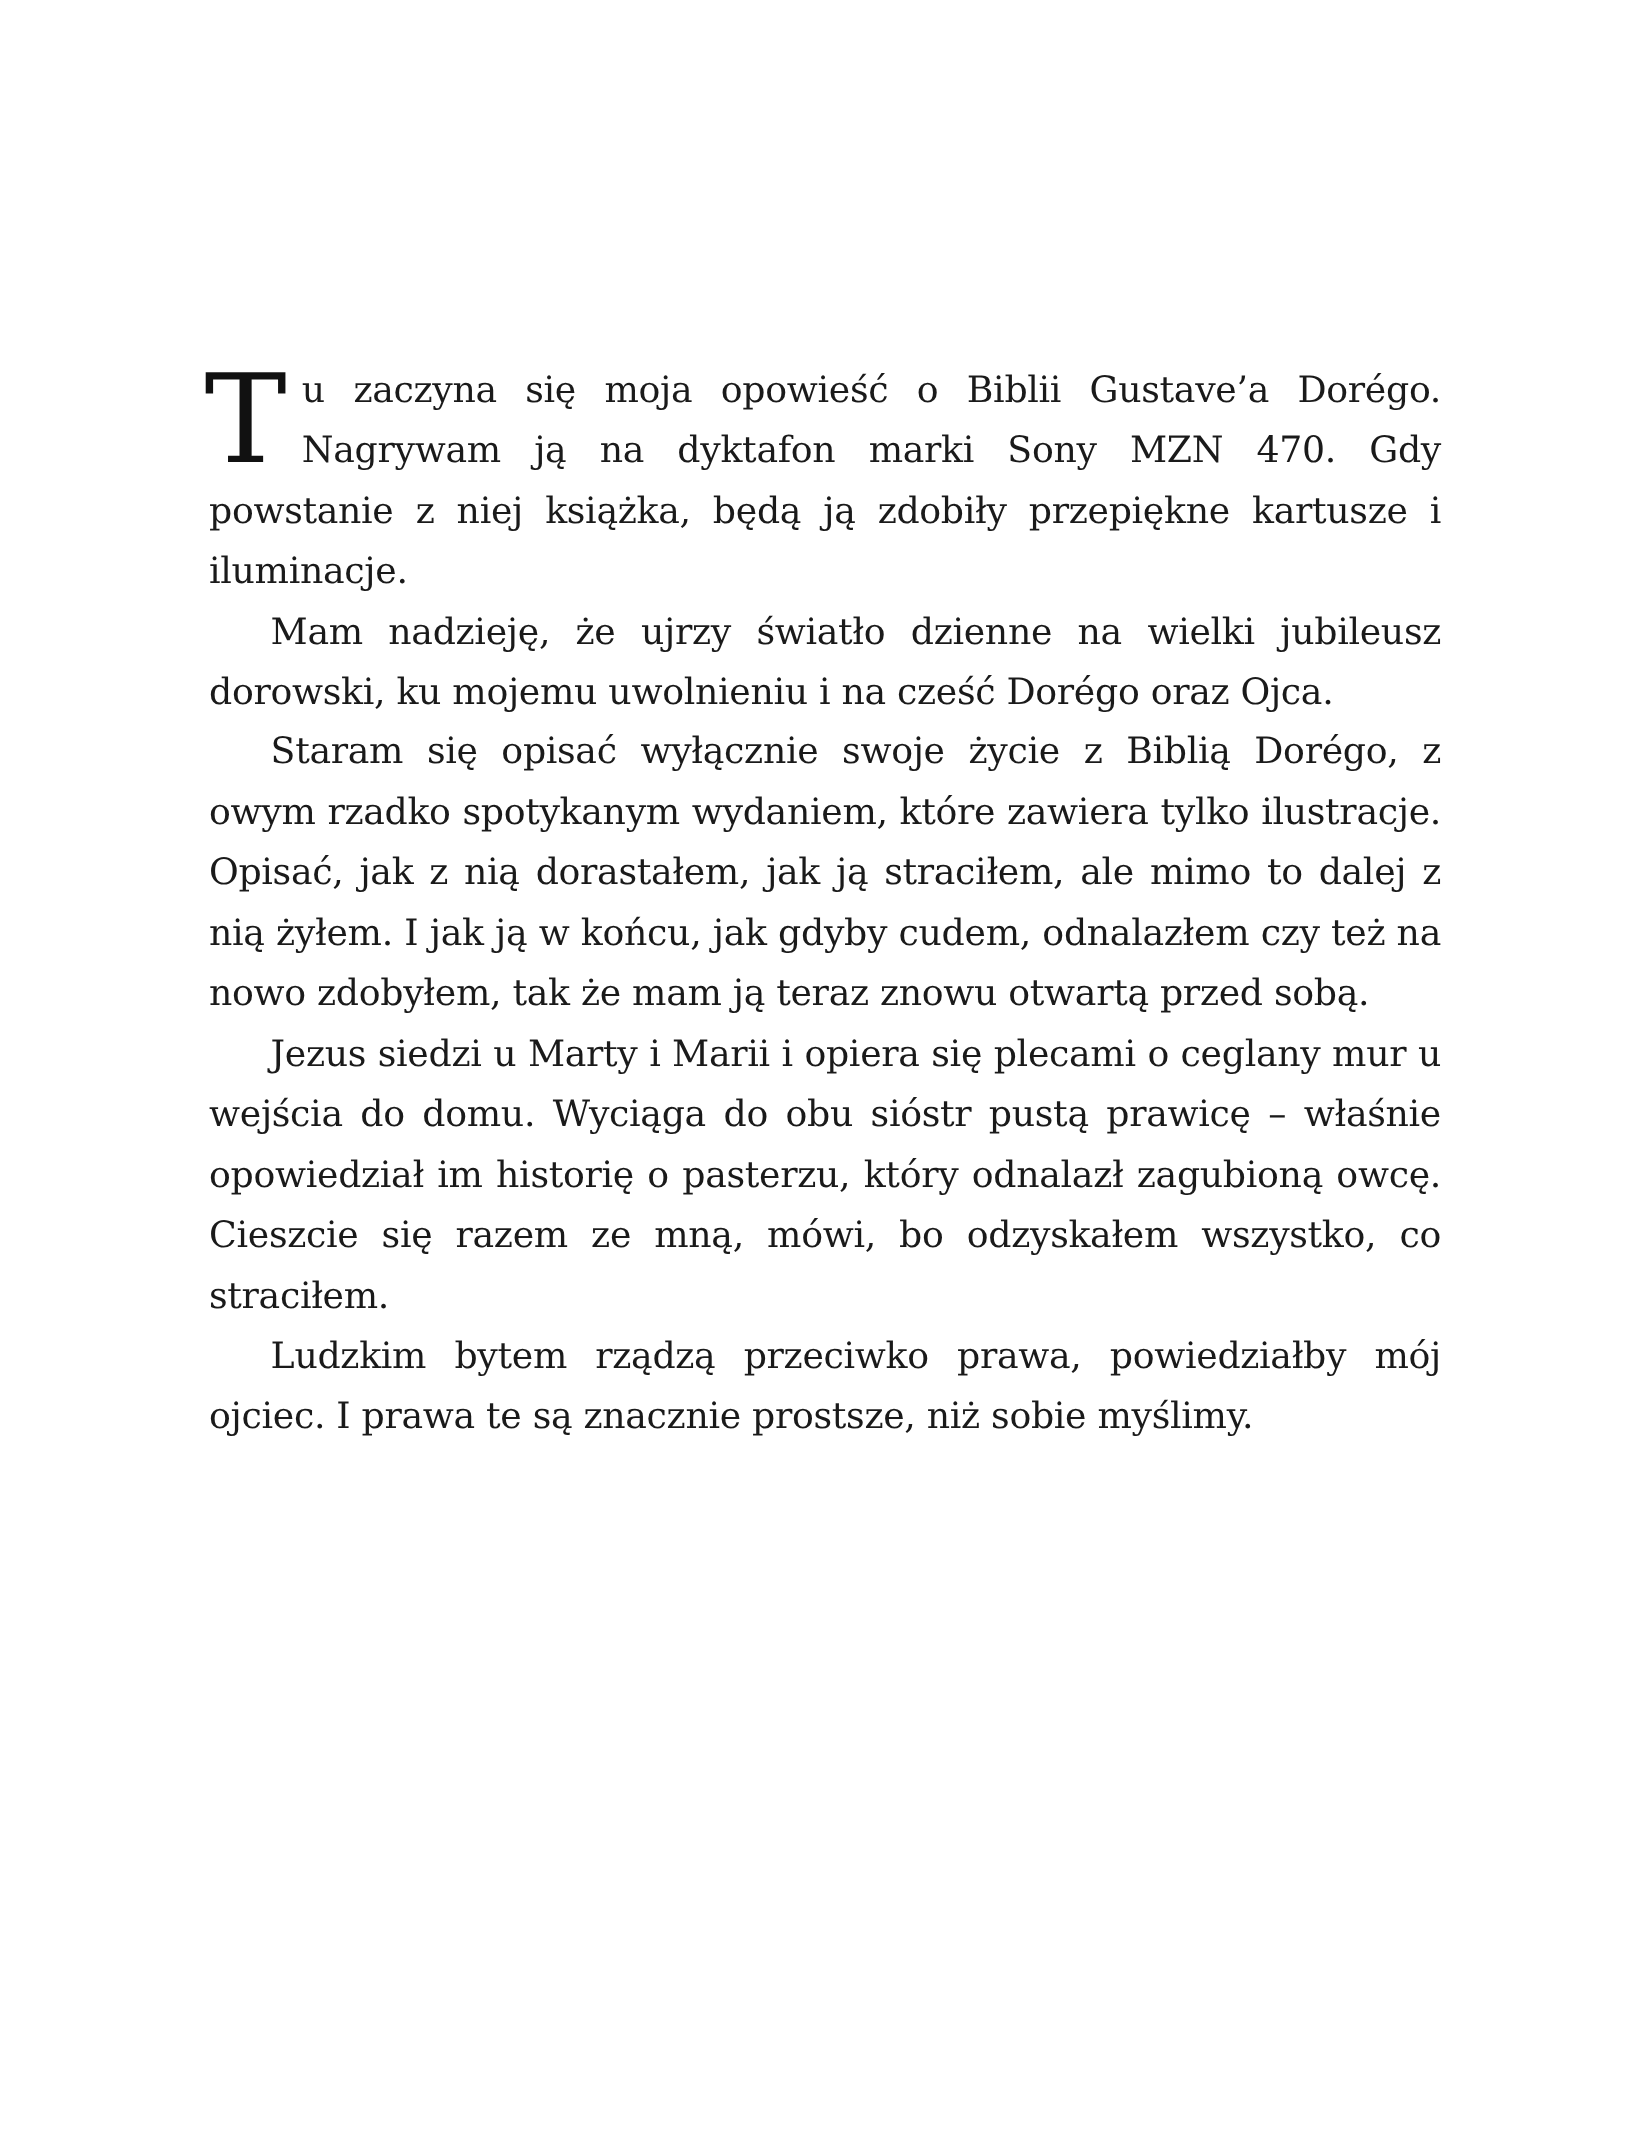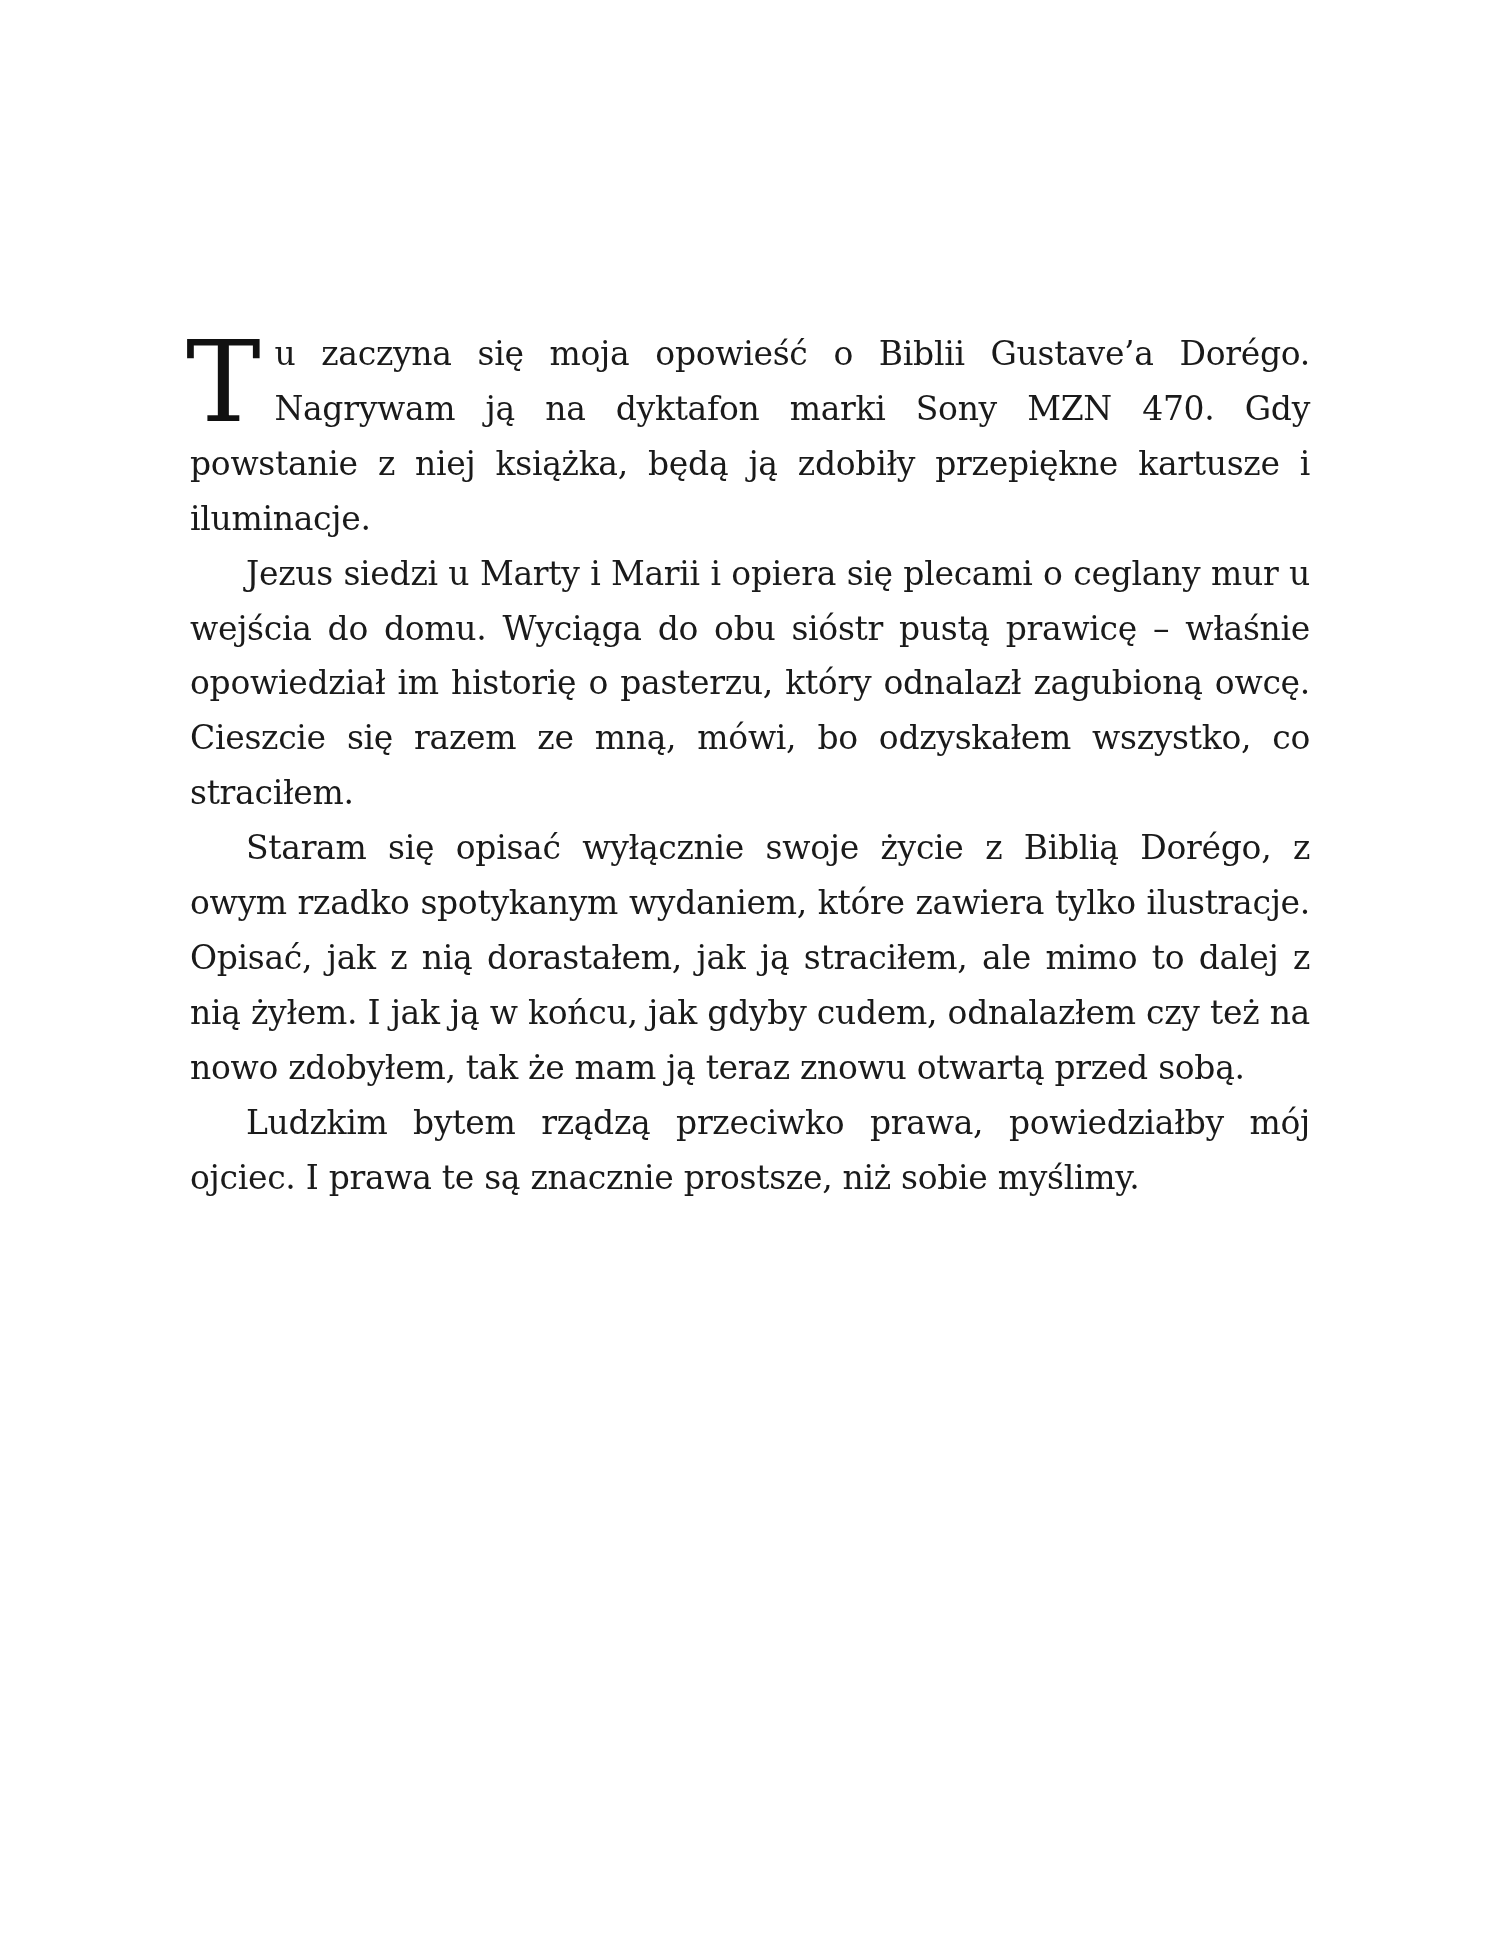--- a/index.html
+++ b/index.html
@@ -42,16 +42,17 @@
     margin: 10px 14px 0 -4px;
     padding: 0;
     color: #111111;
   }
 </style>
 </head>
 <body>
 
 <div class="page">
   <p class="para first"><span class="dropcap">T</span><span>u zaczyna się moja opowieść o Biblii Gustave’a Dorégo. Nagrywam ją na dyktafon marki Sony MZN 470. Gdy powstanie z niej książka, będą ją zdobiły przepiękne kartusze i iluminacje.</span></p>
+  <p class="para"><span>Mam nadzieję, że ujrzy światło dzienne na wielki jubileusz dorowski, ku mojemu uwolnieniu i na cześć Dorégo oraz Ojca.</span></p>
+  <p class="para"><span>Staram się opisać wyłącznie swoje życie z Biblią Dorégo, z owym rzadko spotykanym wydaniem, które zawiera tylko ilustracje. Opisać, jak z nią dorastałem, jak ją straciłem, ale mimo to dalej z nią żyłem. I jak ją w końcu, jak gdyby cudem, odnalazłem czy też na nowo zdobyłem, tak że mam ją teraz znowu otwartą przed sobą.</span></p>
   <p class="para"><span>Jezus siedzi u Marty i Marii i opiera się plecami o ceglany mur u wejścia do domu. Wyciąga do obu sióstr pustą prawicę – właśnie opowiedział im historię o pasterzu, który odnalazł zagubioną owcę. Cieszcie się razem ze mną, mówi, bo odzyskałem wszystko, co straciłem.</span></p>
-  <p class="para"><span>Staram się opisać wyłącznie swoje życie z Biblią Dorégo, z owym rzadko spotykanym wydaniem, które zawiera tylko ilustracje. Opisać, jak z nią dorastałem, jak ją straciłem, ale mimo to dalej z nią żyłem. I jak ją w końcu, jak gdyby cudem, odnalazłem czy też na nowo zdobyłem, tak że mam ją teraz znowu otwartą przed sobą.</span></p>
   <p class="para"><span>Ludzkim bytem rządzą przeciwko prawa, powiedziałby mój ojciec. I prawa te są znacznie prostsze, niż sobie myślimy.</span></p>
 </div>
 
 </body></html>

